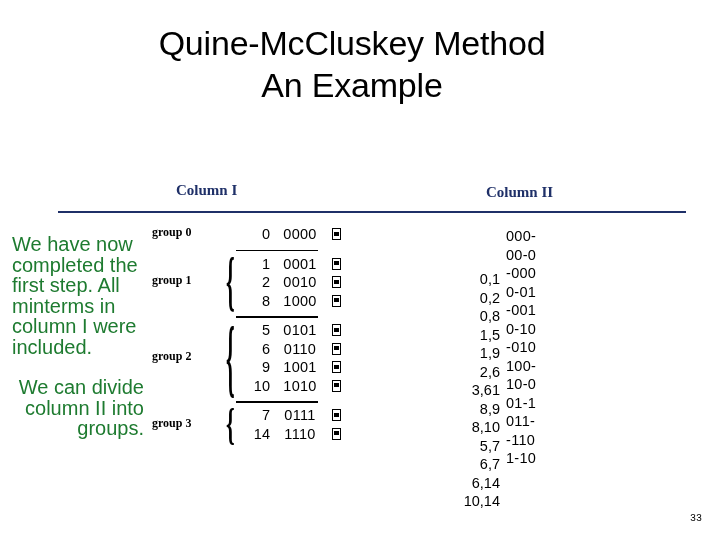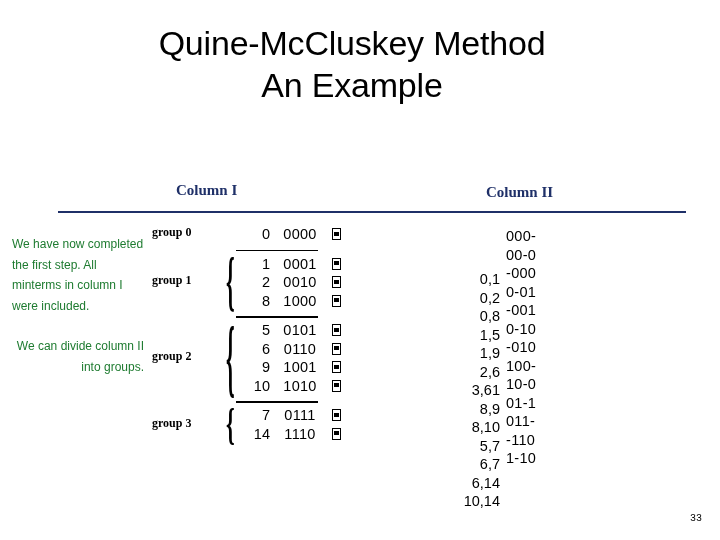--- a/index.html
+++ b/index.html
@@ -33,21 +33,21 @@
   #slide-title .tline { display: block; }
 
   
   #commentary {
     position: absolute;
     left: 12px;
     top: 234px;
     width: 132px;
     color: #1E7B30;
     font-family: "Liberation Sans", sans-serif;
-    font-size: 12px;
+    font-size: 20px;
     line-height: 20.5px;
   }
   #commentary p { margin: 0; }
   #commentary p.second { margin-top: 20px; text-align: right; }
 
   
   .col-header {
     position: absolute;
     font-family: "Liberation Serif", serif;
     font-size: 15px;

